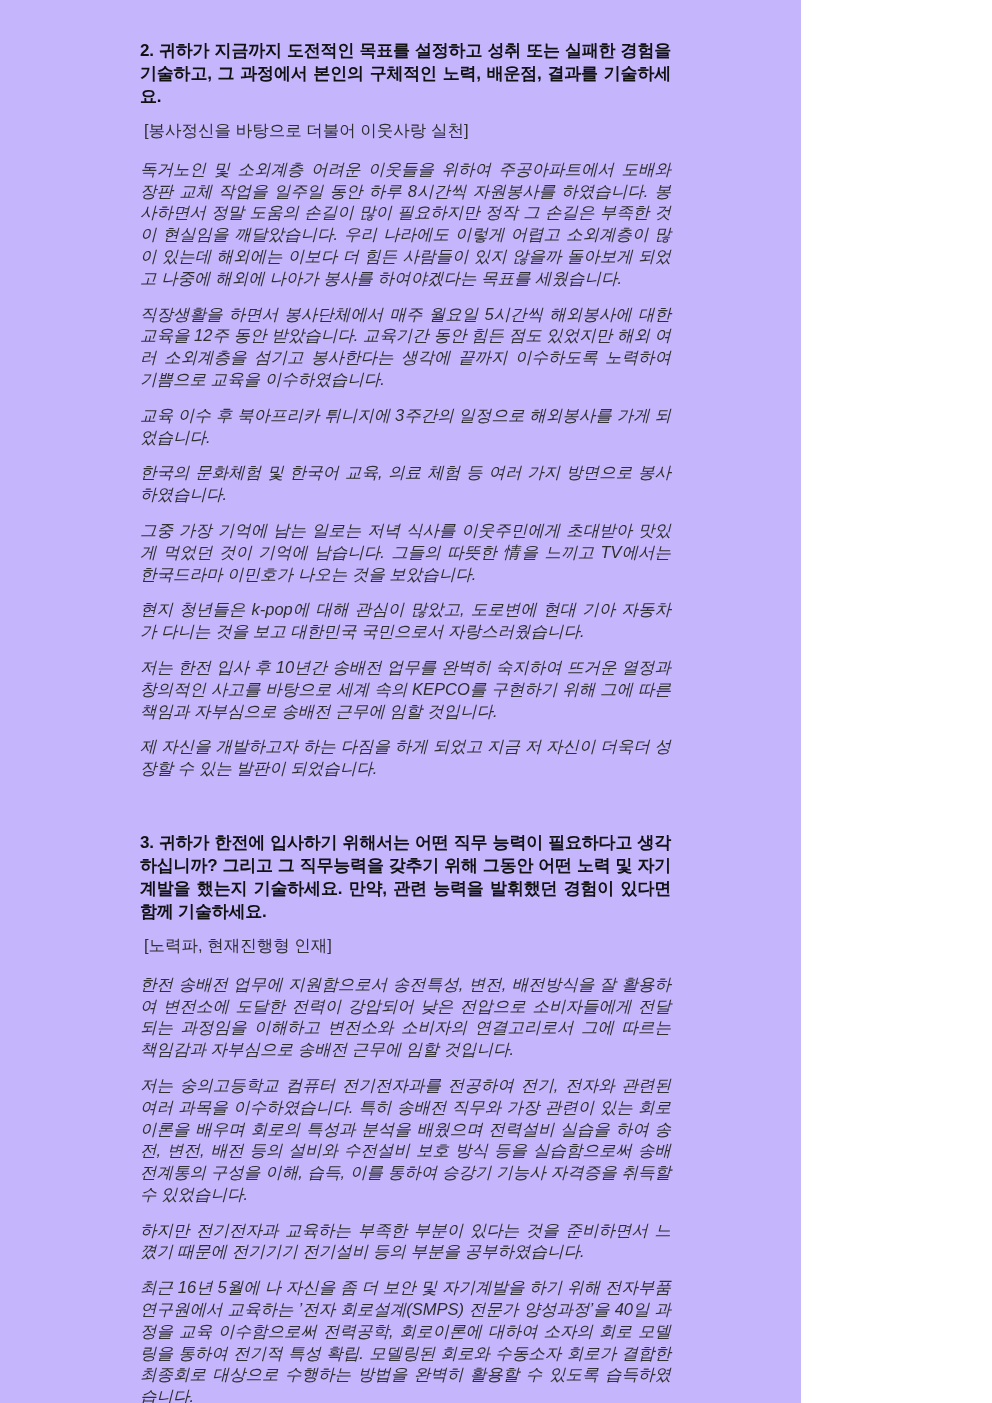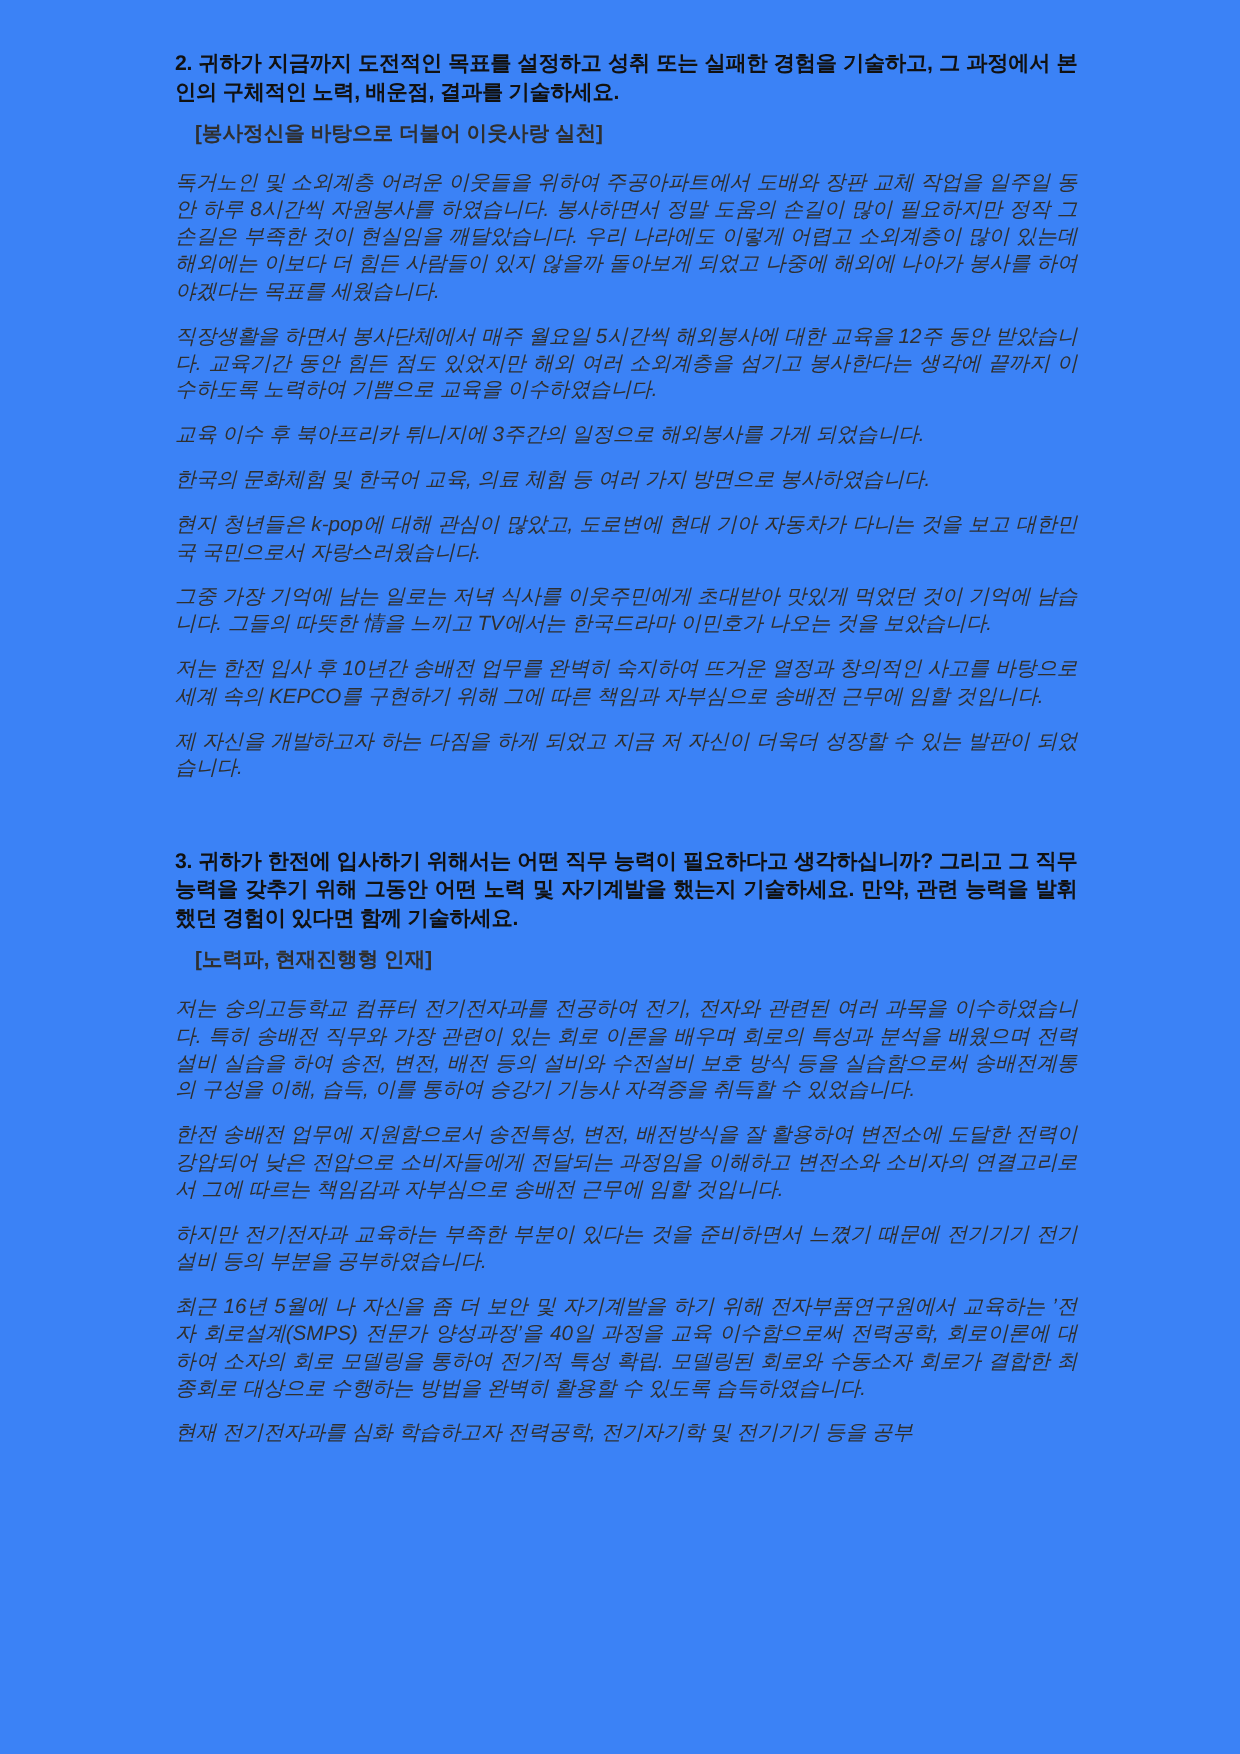--- a/index.html
+++ b/index.html
@@ -8,41 +8,41 @@
     background: #ffffff;
   }
   body {
     width: 992px;
     height: 1403px;
     overflow: hidden;
     font-family: "Liberation Sans", "DejaVu Sans", sans-serif;
   }
   .page {
     box-sizing: border-box;
-    width: 992px;
+    width: 801px;
     height: 1403px;
     padding: 39px 130px 0 140px;
-    background: #3b82f6;
+    background: #c4b5fd;
   }
   .section { display: block; }
   .section + .section { margin-top: 51px; }
   .essay-heading {
     margin: 0 0 12px 0;
     font-size: 17px;
     font-weight: 700;
     line-height: 23px;
     color: #111111;
     text-align: justify;
     letter-spacing: -0.2px;
     word-break: break-all;
   }
   .essay-subtitle {
-    margin: 0 0 17px 16px;
+    margin: 0 0 17px 4px;
     font-size: 16.5px;
-    font-weight: 700;
+    font-weight: 400;
     line-height: 21.8px;
     color: #2f2f2f;
     text-align: left;
     word-break: break-all;
   }
   .essay-para {
     margin: 0 0 14px 0;
     font-size: 16.5px;
     font-weight: 400;
     line-height: 21.8px;
@@ -58,29 +58,29 @@
 
 <div class="page">
 
   <div class="section">
     <h2 class="essay-heading">2. 귀하가 지금까지 도전적인 목표를 설정하고 성취 또는 실패한 경험을 기술하고, 그 과정에서 본인의 구체적인 노력, 배운점, 결과를 기술하세요.</h2>
     <p class="essay-subtitle">[봉사정신을 바탕으로 더불어 이웃사랑 실천]</p>
     <p class="essay-para">독거노인 및 소외계층 어려운 이웃들을 위하여 주공아파트에서 도배와 장판 교체 작업을 일주일 동안 하루 8시간씩 자원봉사를 하였습니다. 봉사하면서 정말 도움의 손길이 많이 필요하지만 정작 그 손길은 부족한 것이 현실임을 깨달았습니다. 우리 나라에도 이렇게 어렵고 소외계층이 많이 있는데 해외에는 이보다 더 힘든 사람들이 있지 않을까 돌아보게 되었고 나중에 해외에 나아가 봉사를 하여야겠다는 목표를 세웠습니다.</p>
     <p class="essay-para">직장생활을 하면서 봉사단체에서 매주 월요일 5시간씩 해외봉사에 대한 교육을 12주 동안 받았습니다. 교육기간 동안 힘든 점도 있었지만 해외 여러 소외계층을 섬기고 봉사한다는 생각에 끝까지 이수하도록 노력하여 기쁨으로 교육을 이수하였습니다.</p>
     <p class="essay-para">교육 이수 후 북아프리카 튀니지에 3주간의 일정으로 해외봉사를 가게 되었습니다.</p>
     <p class="essay-para">한국의 문화체험 및 한국어 교육, 의료 체험 등 여러 가지 방면으로 봉사하였습니다.</p>
+    <p class="essay-para">그중 가장 기억에 남는 일로는 저녁 식사를 이웃주민에게 초대받아 맛있게 먹었던 것이 기억에 남습니다. 그들의 따뜻한 情을 느끼고 TV에서는 한국드라마 이민호가 나오는 것을 보았습니다.</p>
     <p class="essay-para">현지 청년들은 k-pop에 대해 관심이 많았고, 도로변에 현대 기아 자동차가 다니는 것을 보고 대한민국 국민으로서 자랑스러웠습니다.</p>
-    <p class="essay-para">그중 가장 기억에 남는 일로는 저녁 식사를 이웃주민에게 초대받아 맛있게 먹었던 것이 기억에 남습니다. 그들의 따뜻한 情을 느끼고 TV에서는 한국드라마 이민호가 나오는 것을 보았습니다.</p>
     <p class="essay-para">저는 한전 입사 후 10년간 송배전 업무를 완벽히 숙지하여 뜨거운 열정과 창의적인 사고를 바탕으로 세계 속의 KEPCO를 구현하기 위해 그에 따른 책임과 자부심으로 송배전 근무에 임할 것입니다.</p>
     <p class="essay-para">제 자신을 개발하고자 하는 다짐을 하게 되었고 지금 저 자신이 더욱더 성장할 수 있는 발판이 되었습니다.</p>
   </div>
 
   <div class="section">
     <h2 class="essay-heading">3. 귀하가 한전에 입사하기 위해서는 어떤 직무 능력이 필요하다고 생각하십니까? 그리고 그 직무능력을 갖추기 위해 그동안 어떤 노력 및 자기계발을 했는지 기술하세요. 만약, 관련 능력을 발휘했던 경험이 있다면 함께 기술하세요.</h2>
     <p class="essay-subtitle">[노력파, 현재진행형 인재]</p>
+    <p class="essay-para">한전 송배전 업무에 지원함으로서 송전특성, 변전, 배전방식을 잘 활용하여 변전소에 도달한 전력이 강압되어 낮은 전압으로 소비자들에게 전달되는 과정임을 이해하고 변전소와 소비자의 연결고리로서 그에 따르는 책임감과 자부심으로 송배전 근무에 임할 것입니다.</p>
     <p class="essay-para">저는 숭의고등학교 컴퓨터 전기전자과를 전공하여 전기, 전자와 관련된 여러 과목을 이수하였습니다. 특히 송배전 직무와 가장 관련이 있는 회로 이론을 배우며 회로의 특성과 분석을 배웠으며 전력설비 실습을 하여 송전, 변전, 배전 등의 설비와 수전설비 보호 방식 등을 실습함으로써 송배전계통의 구성을 이해, 습득, 이를 통하여 승강기 기능사 자격증을 취득할 수 있었습니다.</p>
-    <p class="essay-para">한전 송배전 업무에 지원함으로서 송전특성, 변전, 배전방식을 잘 활용하여 변전소에 도달한 전력이 강압되어 낮은 전압으로 소비자들에게 전달되는 과정임을 이해하고 변전소와 소비자의 연결고리로서 그에 따르는 책임감과 자부심으로 송배전 근무에 임할 것입니다.</p>
     <p class="essay-para">하지만 전기전자과 교육하는 부족한 부분이 있다는 것을 준비하면서 느꼈기 때문에 전기기기 전기설비 등의 부분을 공부하였습니다.</p>
     <p class="essay-para">최근 16년 5월에 나 자신을 좀 더 보안 및 자기계발을 하기 위해 전자부품연구원에서 교육하는 ’전자 회로설계(SMPS) 전문가 양성과정’을 40일 과정을 교육 이수함으로써 전력공학, 회로이론에 대하여 소자의 회로 모델링을 통하여 전기적 특성 확립. 모델링된 회로와 수동소자 회로가 결합한 최종회로 대상으로 수행하는 방법을 완벽히 활용할 수 있도록 습득하였습니다.</p>
     <p class="essay-para">현재 전기전자과를 심화 학습하고자 전력공학, 전기자기학 및 전기기기 등을 공부</p>
   </div>
 
 </div>
 
 </body></html>

